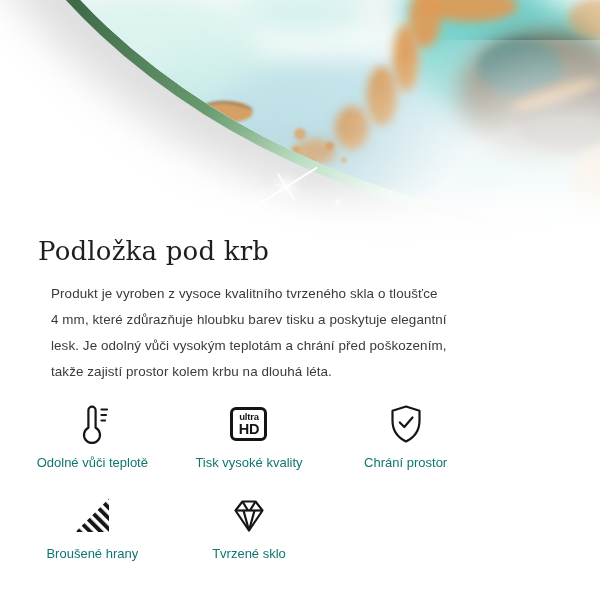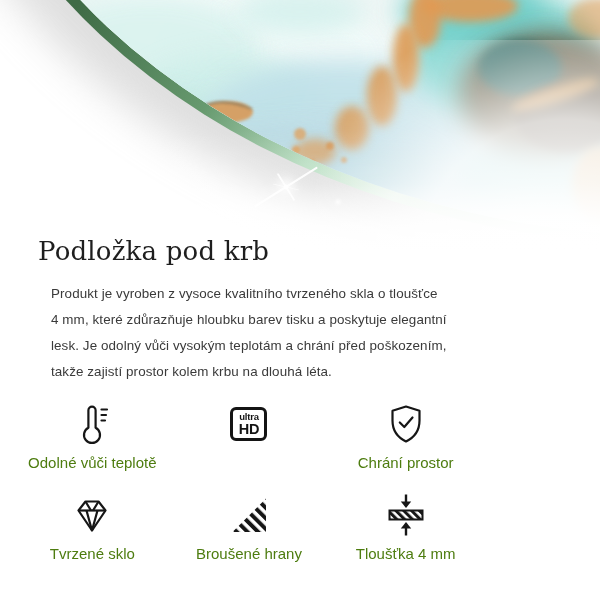--- a/index.html
+++ b/index.html
@@ -14,21 +14,21 @@
   .content{position:relative;padding:0 32px 0 38px;margin-top:-16px;}
   .title{margin:0;font-family:"DejaVu Serif","Liberation Serif",serif;font-weight:400;
          font-size:26px;line-height:34px;color:#1e1e1e;letter-spacing:.2px;}
   .title span{display:block;}
   .desc{margin:13px 13px 0;font-size:13.4px;line-height:26px;color:#3a3a3a;letter-spacing:.1px;max-width:534px;}
 
   
   .features{display:grid;grid-template-columns:repeat(3,1fr);row-gap:22px;margin:16px -24px 0 -24px;}
   .feature{display:flex;flex-direction:column;align-items:center;}
   .ficon{height:46px;display:flex;align-items:center;justify-content:center;}
-  .flabel{margin-top:8px;font-size:15px;line-height:15px;color:#4d7c0f;text-align:center;}
+  .flabel{margin-top:8px;font-size:13px;line-height:15px;color:#0f766e;text-align:center;}
   .icon-svg{stroke:#161616;fill:none;stroke-width:2.2;}
 
   
   .uhd-box{box-sizing:border-box;width:37px;height:34px;border:3px solid #141414;border-radius:6px;
            display:flex;flex-direction:column;align-items:center;justify-content:center;
            font-weight:bold;color:#141414;line-height:1;}
   .uhd-top{font-size:9.5px;letter-spacing:-.2px;}
   .uhd-bottom{font-size:14.5px;letter-spacing:-.3px;margin-top:1px;}
 </style>
 </head>
@@ -160,71 +160,55 @@
         <div class="flabel">Odolné vůči teplotě</div>
       </div>
 
       <div class="feature">
         <div class="ficon">
           <div class="uhd-box">
             <span class="uhd-top">ultra</span>
             <span class="uhd-bottom">HD</span>
           </div>
         </div>
+        <div class="flabel">Tisk vysoké kvality</div>
       </div>
 
       <div class="feature">
         <div class="ficon">
           <svg class="icon-svg" width="46" height="46" viewBox="0 0 46 46" stroke-linejoin="round">
             <path d="M23 5.5 L36.5 9.8 V19.5 C36.5 29.6 31 36.6 23 40.5 C15 36.6 9.5 29.6 9.5 19.5 V9.8 Z"></path>
             <path d="M16.8 21.5 L21.3 26 L29.5 16.5" stroke-linecap="round"></path>
           </svg>
         </div>
         <div class="flabel">Chrání prostor</div>
-      </div>
-
-      <div class="feature">
-        <div class="ficon">
-          <svg class="icon-svg" width="46" height="46" viewBox="0 0 46 46" stroke-width="2" stroke-linejoin="round">
-            <path d="M9.5 18.5 L16.5 9.5 H29.5 L36.5 18.5 L23 38.5 Z"></path>
-            <path d="M9.5 18.5 H36.5"></path>
-            <path d="M16.5 9.5 L22 18.5 M29.5 9.5 L24 18.5"></path>
-            <path d="M17.5 18.5 L23 38.5 M28.5 18.5 L23 38.5"></path>
-          </svg>
-        </div>
-        <div class="flabel">Tvrzené sklo</div>
       </div>
 
       <div class="feature">
         <div class="ficon">
           <svg width="46" height="46" viewBox="0 0 46 46">
             <defs>
               <pattern id="stripesA" width="7.5" height="7.5" patternUnits="userSpaceOnUse" patternTransform="rotate(-45)">
                 <rect width="4" height="7.5" fill="#161616"></rect>
               </pattern>
             </defs>
             <path d="M6.5 40 L40 40 L40 6.5 Z" fill="url(#stripesA)"></path>
           </svg>
         </div>
         <div class="flabel">Broušené hrany</div>
       </div>
 
       <div class="feature">
         <div class="ficon">
-          <svg width="46" height="46" viewBox="0 0 46 46">
-            <defs>
-              <pattern id="stripesB" width="5.5" height="5.5" patternUnits="userSpaceOnUse" patternTransform="rotate(-45)">
-                <rect width="3" height="5.5" fill="#161616"></rect>
-              </pattern>
-            </defs>
-            <rect x="6.5" y="18.5" width="33" height="9" fill="url(#stripesB)" stroke="#161616" stroke-width="2"></rect>
-            <line x1="23" y1="2.5" x2="23" y2="10" stroke="#161616" stroke-width="2.4"></line>
-            <path d="M17.8 9.5 L28.2 9.5 L23 16 Z" fill="#161616"></path>
-            <line x1="23" y1="43.5" x2="23" y2="36" stroke="#161616" stroke-width="2.4"></line>
-            <path d="M17.8 36.5 L28.2 36.5 L23 30 Z" fill="#161616"></path>
-          </svg>
-        </div>
-        <div class="flabel">Tloušťka 4 mm</div>
-      </div>
+          <svg class="icon-svg" width="46" height="46" viewBox="0 0 46 46" stroke-width="2" stroke-linejoin="round">
+            <path d="M9.5 18.5 L16.5 9.5 H29.5 L36.5 18.5 L23 38.5 Z"></path>
+            <path d="M9.5 18.5 H36.5"></path>
+            <path d="M16.5 9.5 L22 18.5 M29.5 9.5 L24 18.5"></path>
+            <path d="M17.5 18.5 L23 38.5 M28.5 18.5 L23 38.5"></path>
+          </svg>
+        </div>
+        <div class="flabel">Tvrzené sklo</div>
+      </div>
+
 
     </div>
   </div>
 </div>
 
 </body></html>

